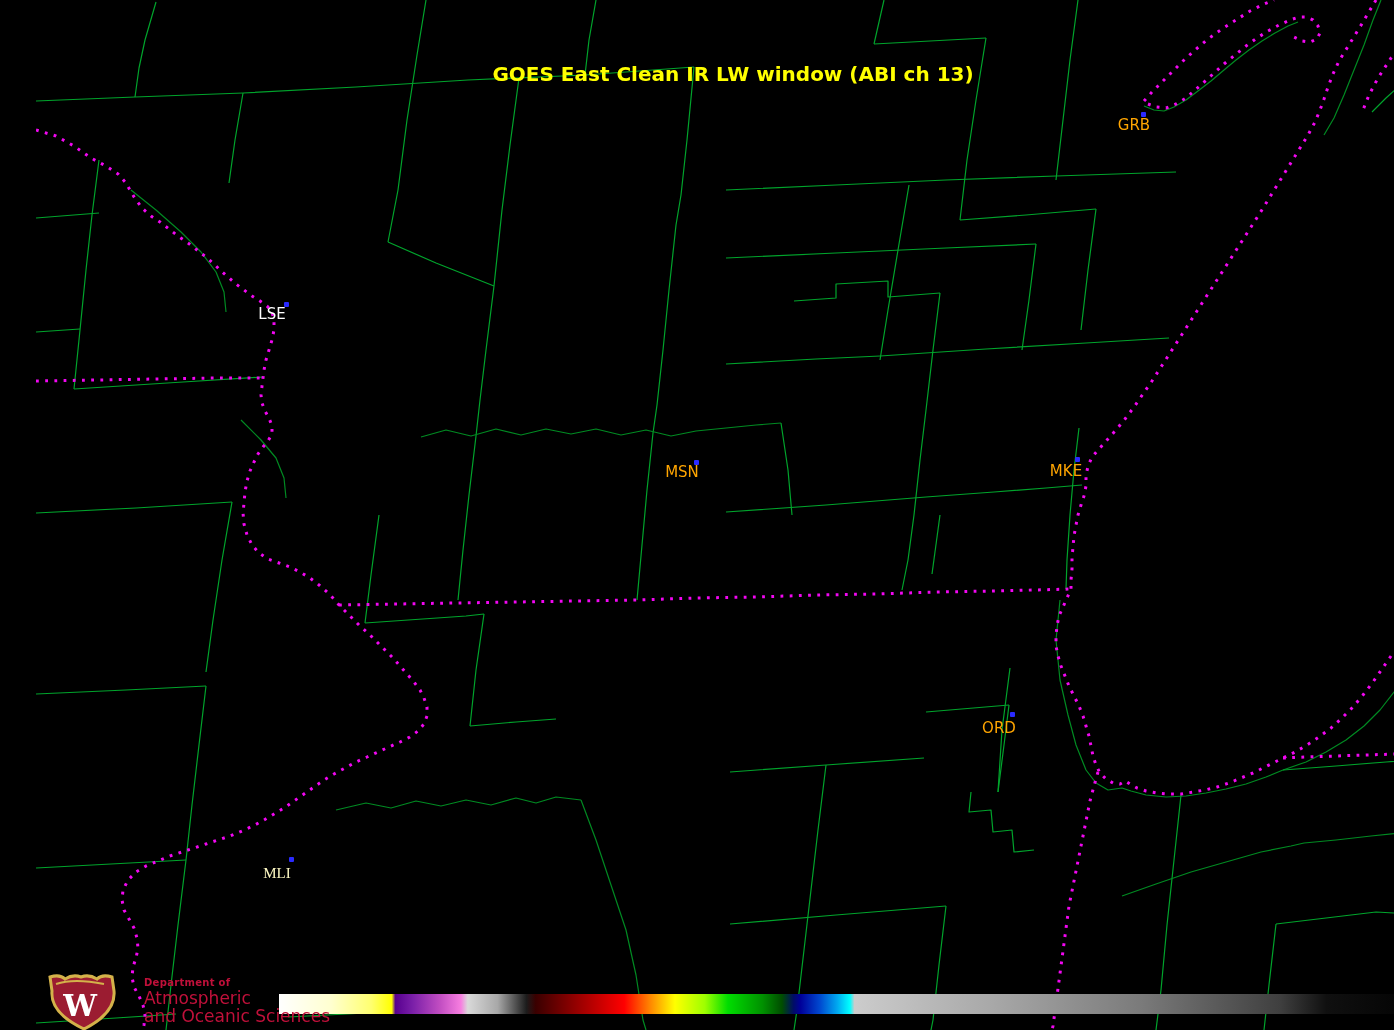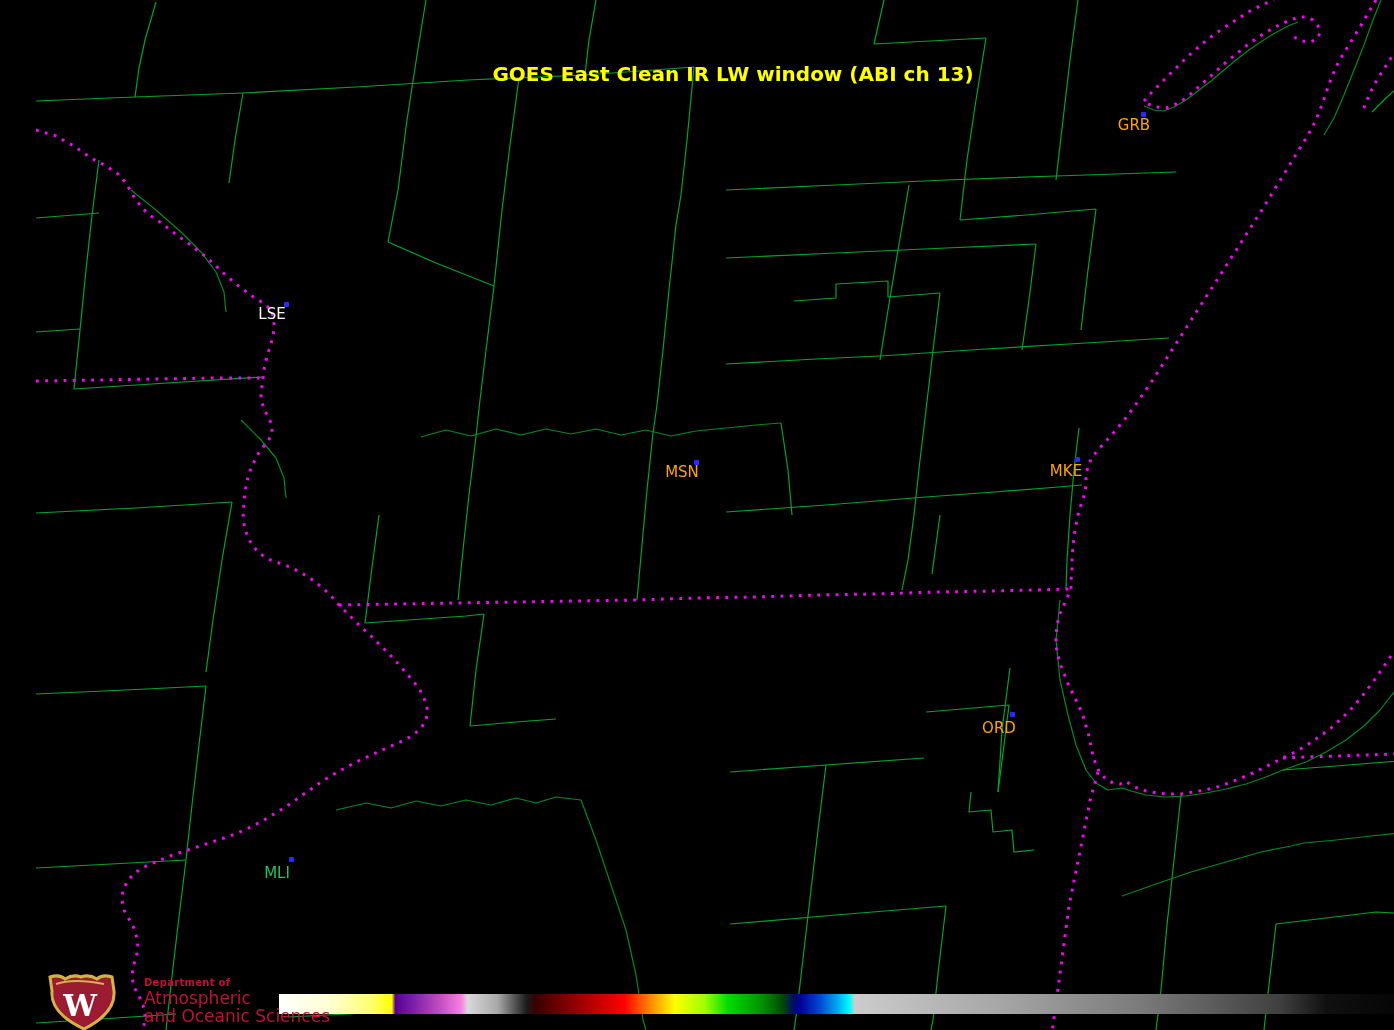--- a/index.html
+++ b/index.html
@@ -134,21 +134,21 @@
       <div class="city">
         <div class="dot" style="left: 1038.5px; top: 456.5px; background: rgb(42, 42, 255);"></div>
         <div class="code" style="left: 1030px; top: 471px; color: rgb(255, 165, 0);">MKE</div>
       </div>
       <div class="city">
         <div class="dot" style="left: 973.5px; top: 711.5px; background: rgb(42, 42, 255);"></div>
         <div class="code" style="left: 963px; top: 728px; color: rgb(255, 165, 0);">ORD</div>
       </div>
       <div class="city">
         <div class="dot" style="left: 252.5px; top: 856.5px; background: rgb(42, 42, 255);"></div>
-        <div class="code" style="left: 241px; top: 873px; color: #22c55e;">MLI</div>
+        <div class="code" style="left: 241px; top: 873px; color: #fef9c3; font-family: Liberation Serif, serif;">MLI</div>
       </div>
     </div>
 
   <div id="colorbar" style="left: 243px; top: 994px; width: 1151px; height: 20px; background: linear-gradient(to right, rgb(255, 255, 255) 0%, rgb(255, 255, 208) 4.5%, rgb(255, 255, 112) 8%, rgb(255, 255, 0) 9.8%, rgb(87, 0, 143) 10.1%, rgb(122, 31, 168) 11.6%, rgb(194, 78, 194) 14%, rgb(247, 126, 224) 15.8%, rgb(217, 217, 217) 16.4%, rgb(168, 168, 168) 19%, rgb(28, 28, 28) 21.5%, rgb(58, 0, 0) 22.3%, rgb(153, 0, 0) 26%, rgb(255, 0, 0) 30%, rgb(255, 132, 0) 32.2%, rgb(255, 255, 0) 34.4%, rgb(158, 255, 0) 37%, rgb(0, 221, 0) 39%, rgb(0, 145, 0) 42%, rgb(0, 77, 0) 43.7%, rgb(0, 13, 102) 44.7%, rgb(0, 0, 153) 45.3%, rgb(0, 73, 208) 47%, rgb(0, 168, 240) 48.5%, rgb(0, 255, 255) 49.6%, rgb(204, 204, 204) 50%, rgb(168, 168, 168) 62%, rgb(122, 122, 122) 75%, rgb(63, 63, 63) 87%, rgb(16, 16, 16) 91%, rgb(0, 0, 0) 100%);"></div>
 
   <div id="logo">
     <svg width="92" height="56" viewBox="0 0 92 56">
       <path d="M8,3 q10,-3 15,2 q8,-5 16,-2 q8,-3 16,2 q5,-5 15,-2 l2,14 q2,22 -30,38 q-34,-16 -32,-38 z" fill="#9b1c31" stroke="#d4b24a" stroke-width="3"></path>
       <path d="M14,10 q18,-6 48,0" fill="none" stroke="#d4b24a" stroke-width="2"></path>
       <text x="38" y="42" text-anchor="middle" font-family="DejaVu Serif, Liberation Serif, serif" font-size="30" font-weight="bold" fill="#ffffff" id="crest-letter">W</text>

